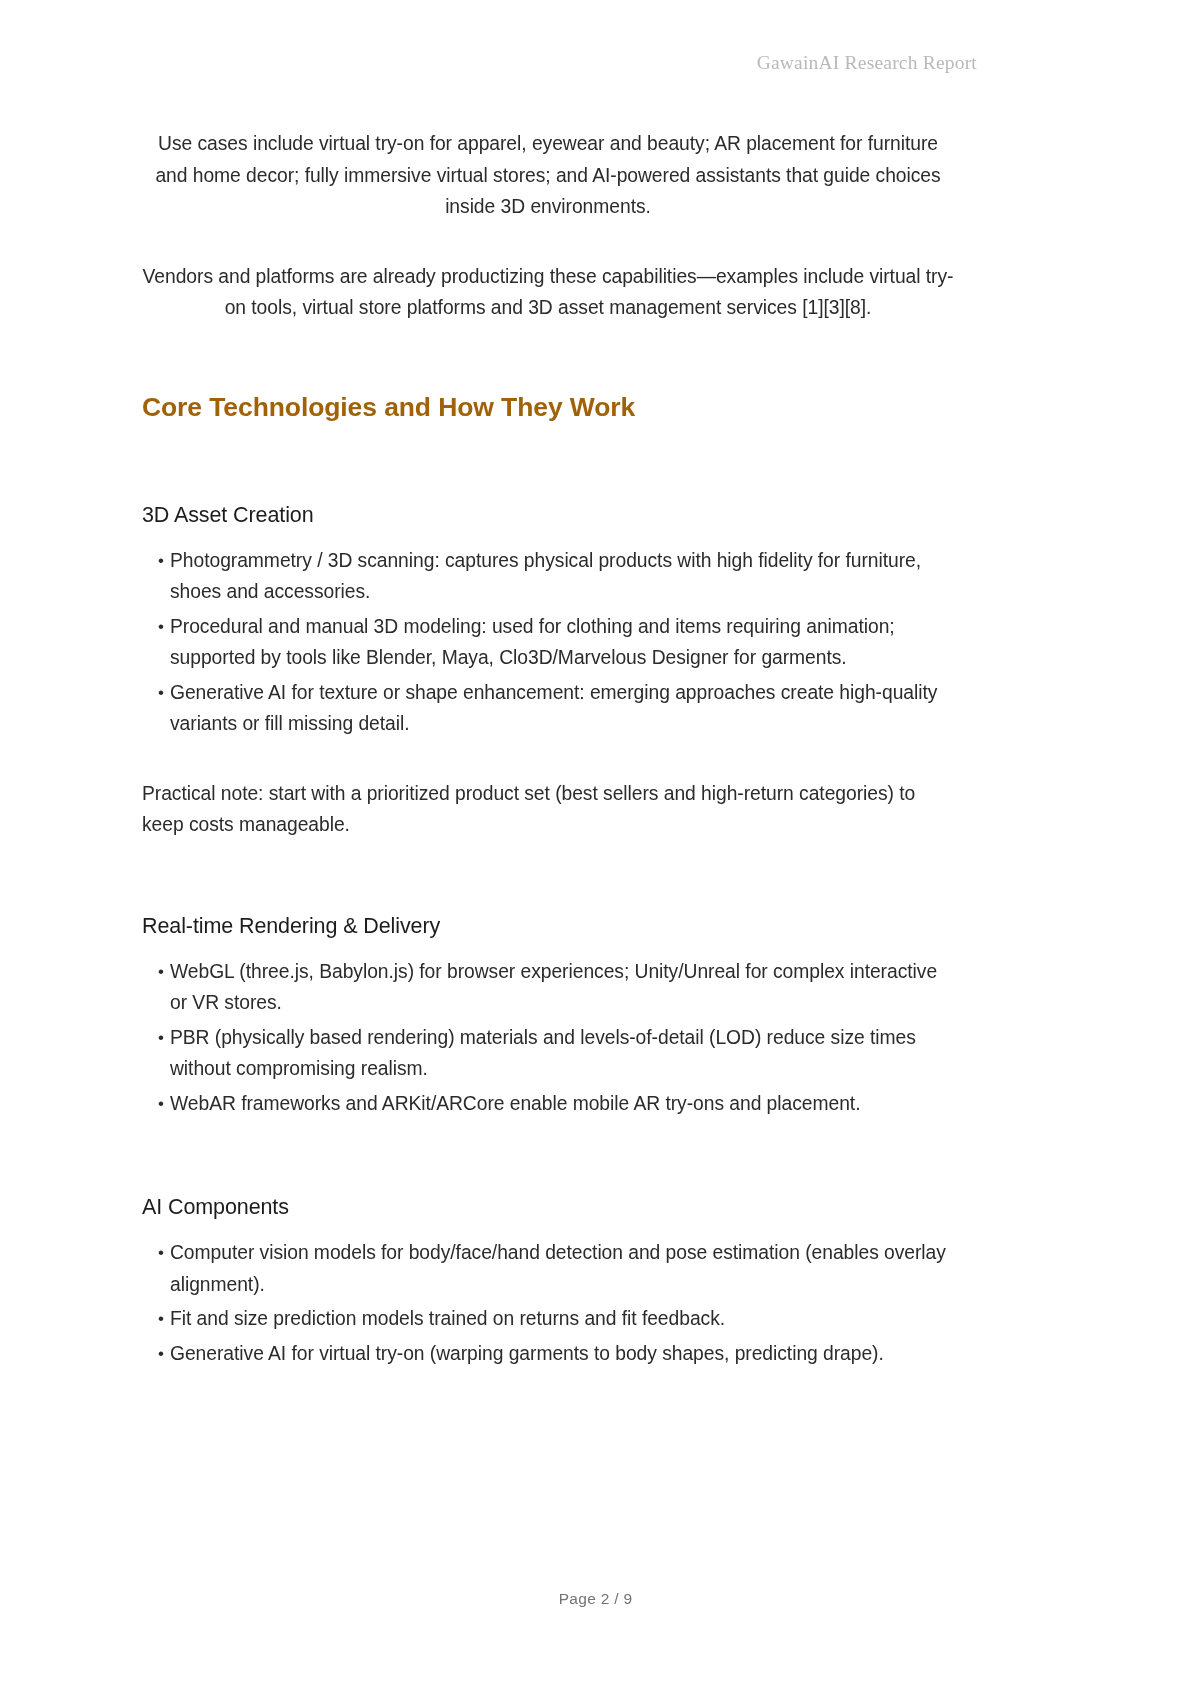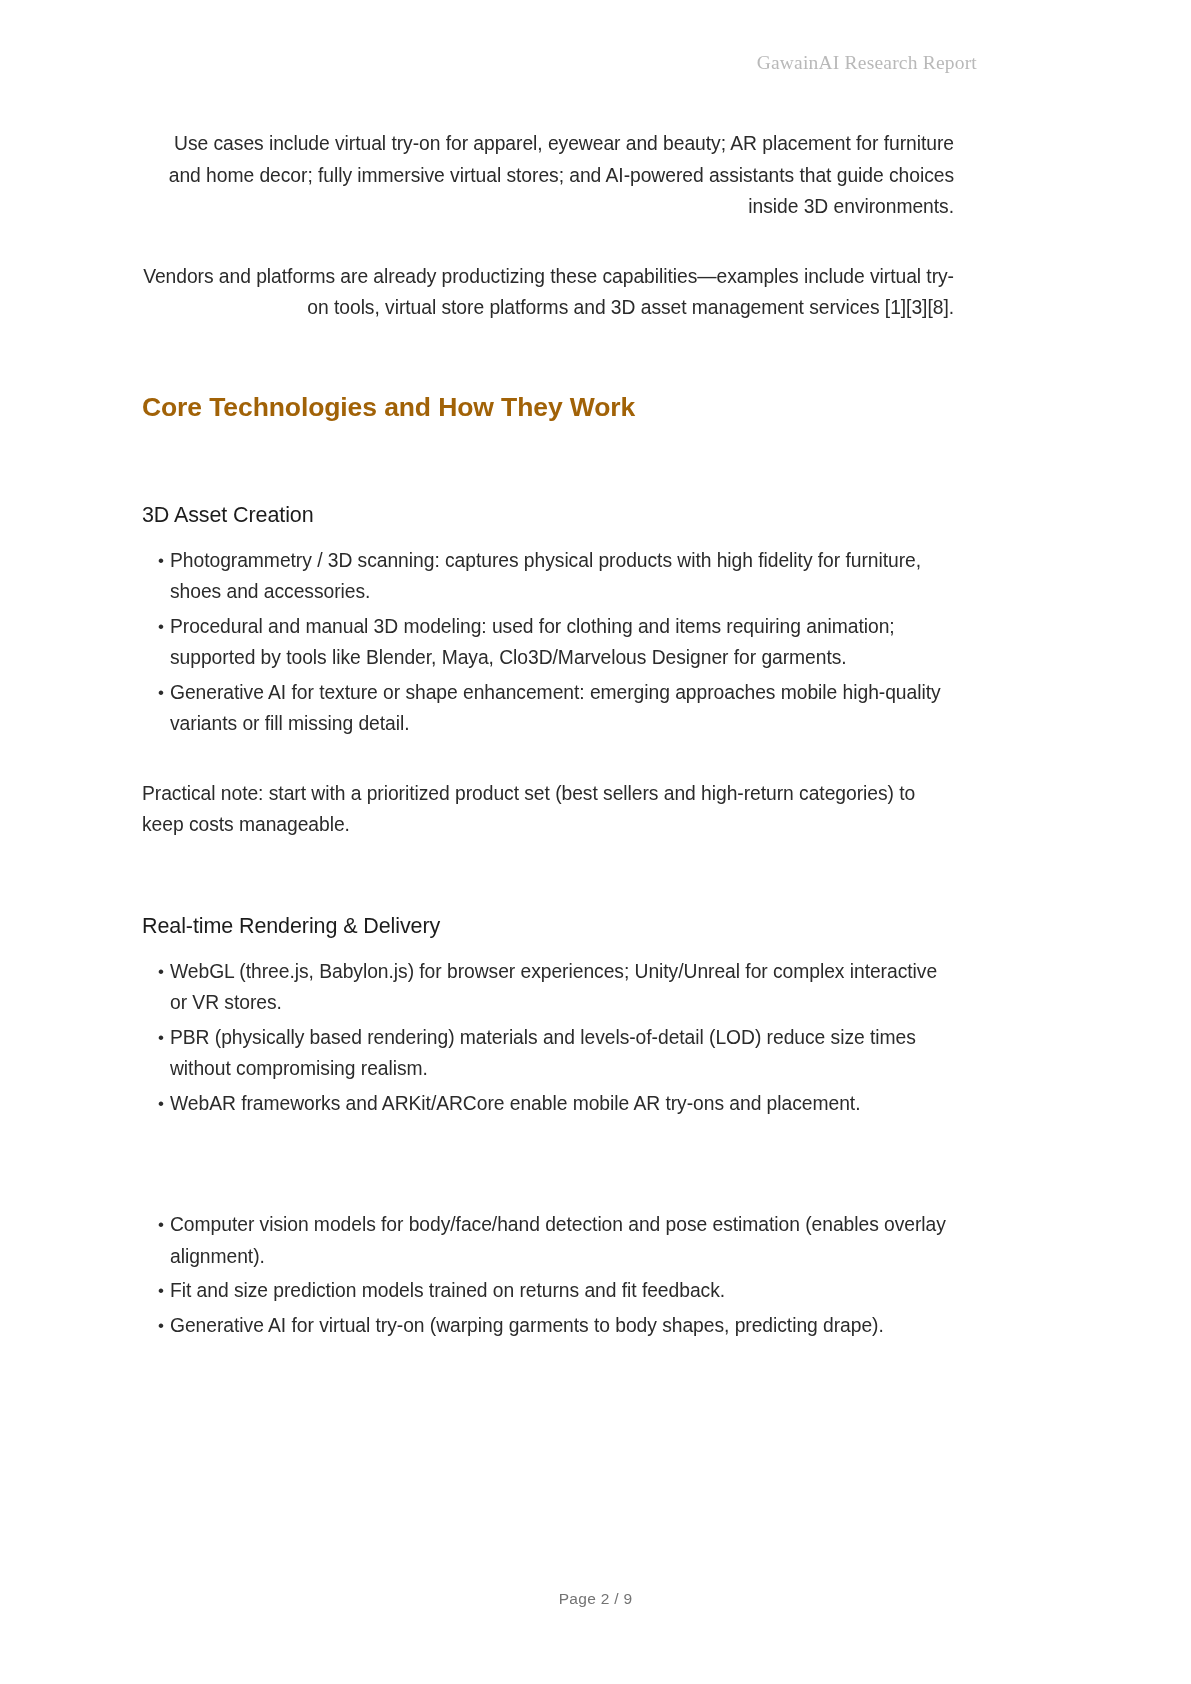--- a/index.html
+++ b/index.html
@@ -30,21 +30,21 @@
     position: absolute;
     left: 142px;
     top: 128px;
     width: 812px;
   }
   .para {
     font-size: 19.3px;
     line-height: 31.5px;
     color: #2b2b2b;
     margin: 0 0 38px 0;
-    text-align: right;
+    text-align: center;
     letter-spacing: -0.05px;
   }
   .para.tight {
     margin-bottom: 1px;
   }
   h1.doc-h1 {
     font-size: 26.5px;
     font-weight: bold;
     color: #a16207;
     margin: 66px 0 0 0;
@@ -124,21 +124,21 @@
         <li>
           <span class="bullet-dot">•</span>
           <span>Photogrammetry / 3D scanning: captures physical products with high fidelity for furniture, shoes and accessories.</span>
         </li>
         <li>
           <span class="bullet-dot">•</span>
           <span>Procedural and manual 3D modeling: used for clothing and items requiring animation; supported by tools like Blender, Maya, Clo3D/Marvelous Designer for garments.</span>
         </li>
         <li>
           <span class="bullet-dot">•</span>
-          <span>Generative AI for texture or shape enhancement: emerging approaches mobile high-quality variants or fill missing detail.</span>
+          <span>Generative AI for texture or shape enhancement: emerging approaches create high-quality variants or fill missing detail.</span>
         </li>
       </ul>
       <p class="note-para">Practical note: start with a prioritized product set (best sellers and high-return categories) to keep costs manageable.</p>
     </section>
 
     <div class="gap-before-h2"></div>
 
     <section>
       <h2 class="doc-h2">Real-time Rendering &amp; Delivery</h2>
       <ul class="bullets">
@@ -153,20 +153,21 @@
         <li>
           <span class="bullet-dot">•</span>
           <span>WebAR frameworks and ARKit/ARCore enable mobile AR try-ons and placement.</span>
         </li>
       </ul>
     </section>
 
     <div class="gap-before-h2"></div>
 
     <section>
+      <h2 class="doc-h2">AI Components</h2>
       <ul class="bullets">
         <li>
           <span class="bullet-dot">•</span>
           <span>Computer vision models for body/face/hand detection and pose estimation (enables overlay alignment).</span>
         </li>
         <li>
           <span class="bullet-dot">•</span>
           <span>Fit and size prediction models trained on returns and fit feedback.</span>
         </li>
         <li>

